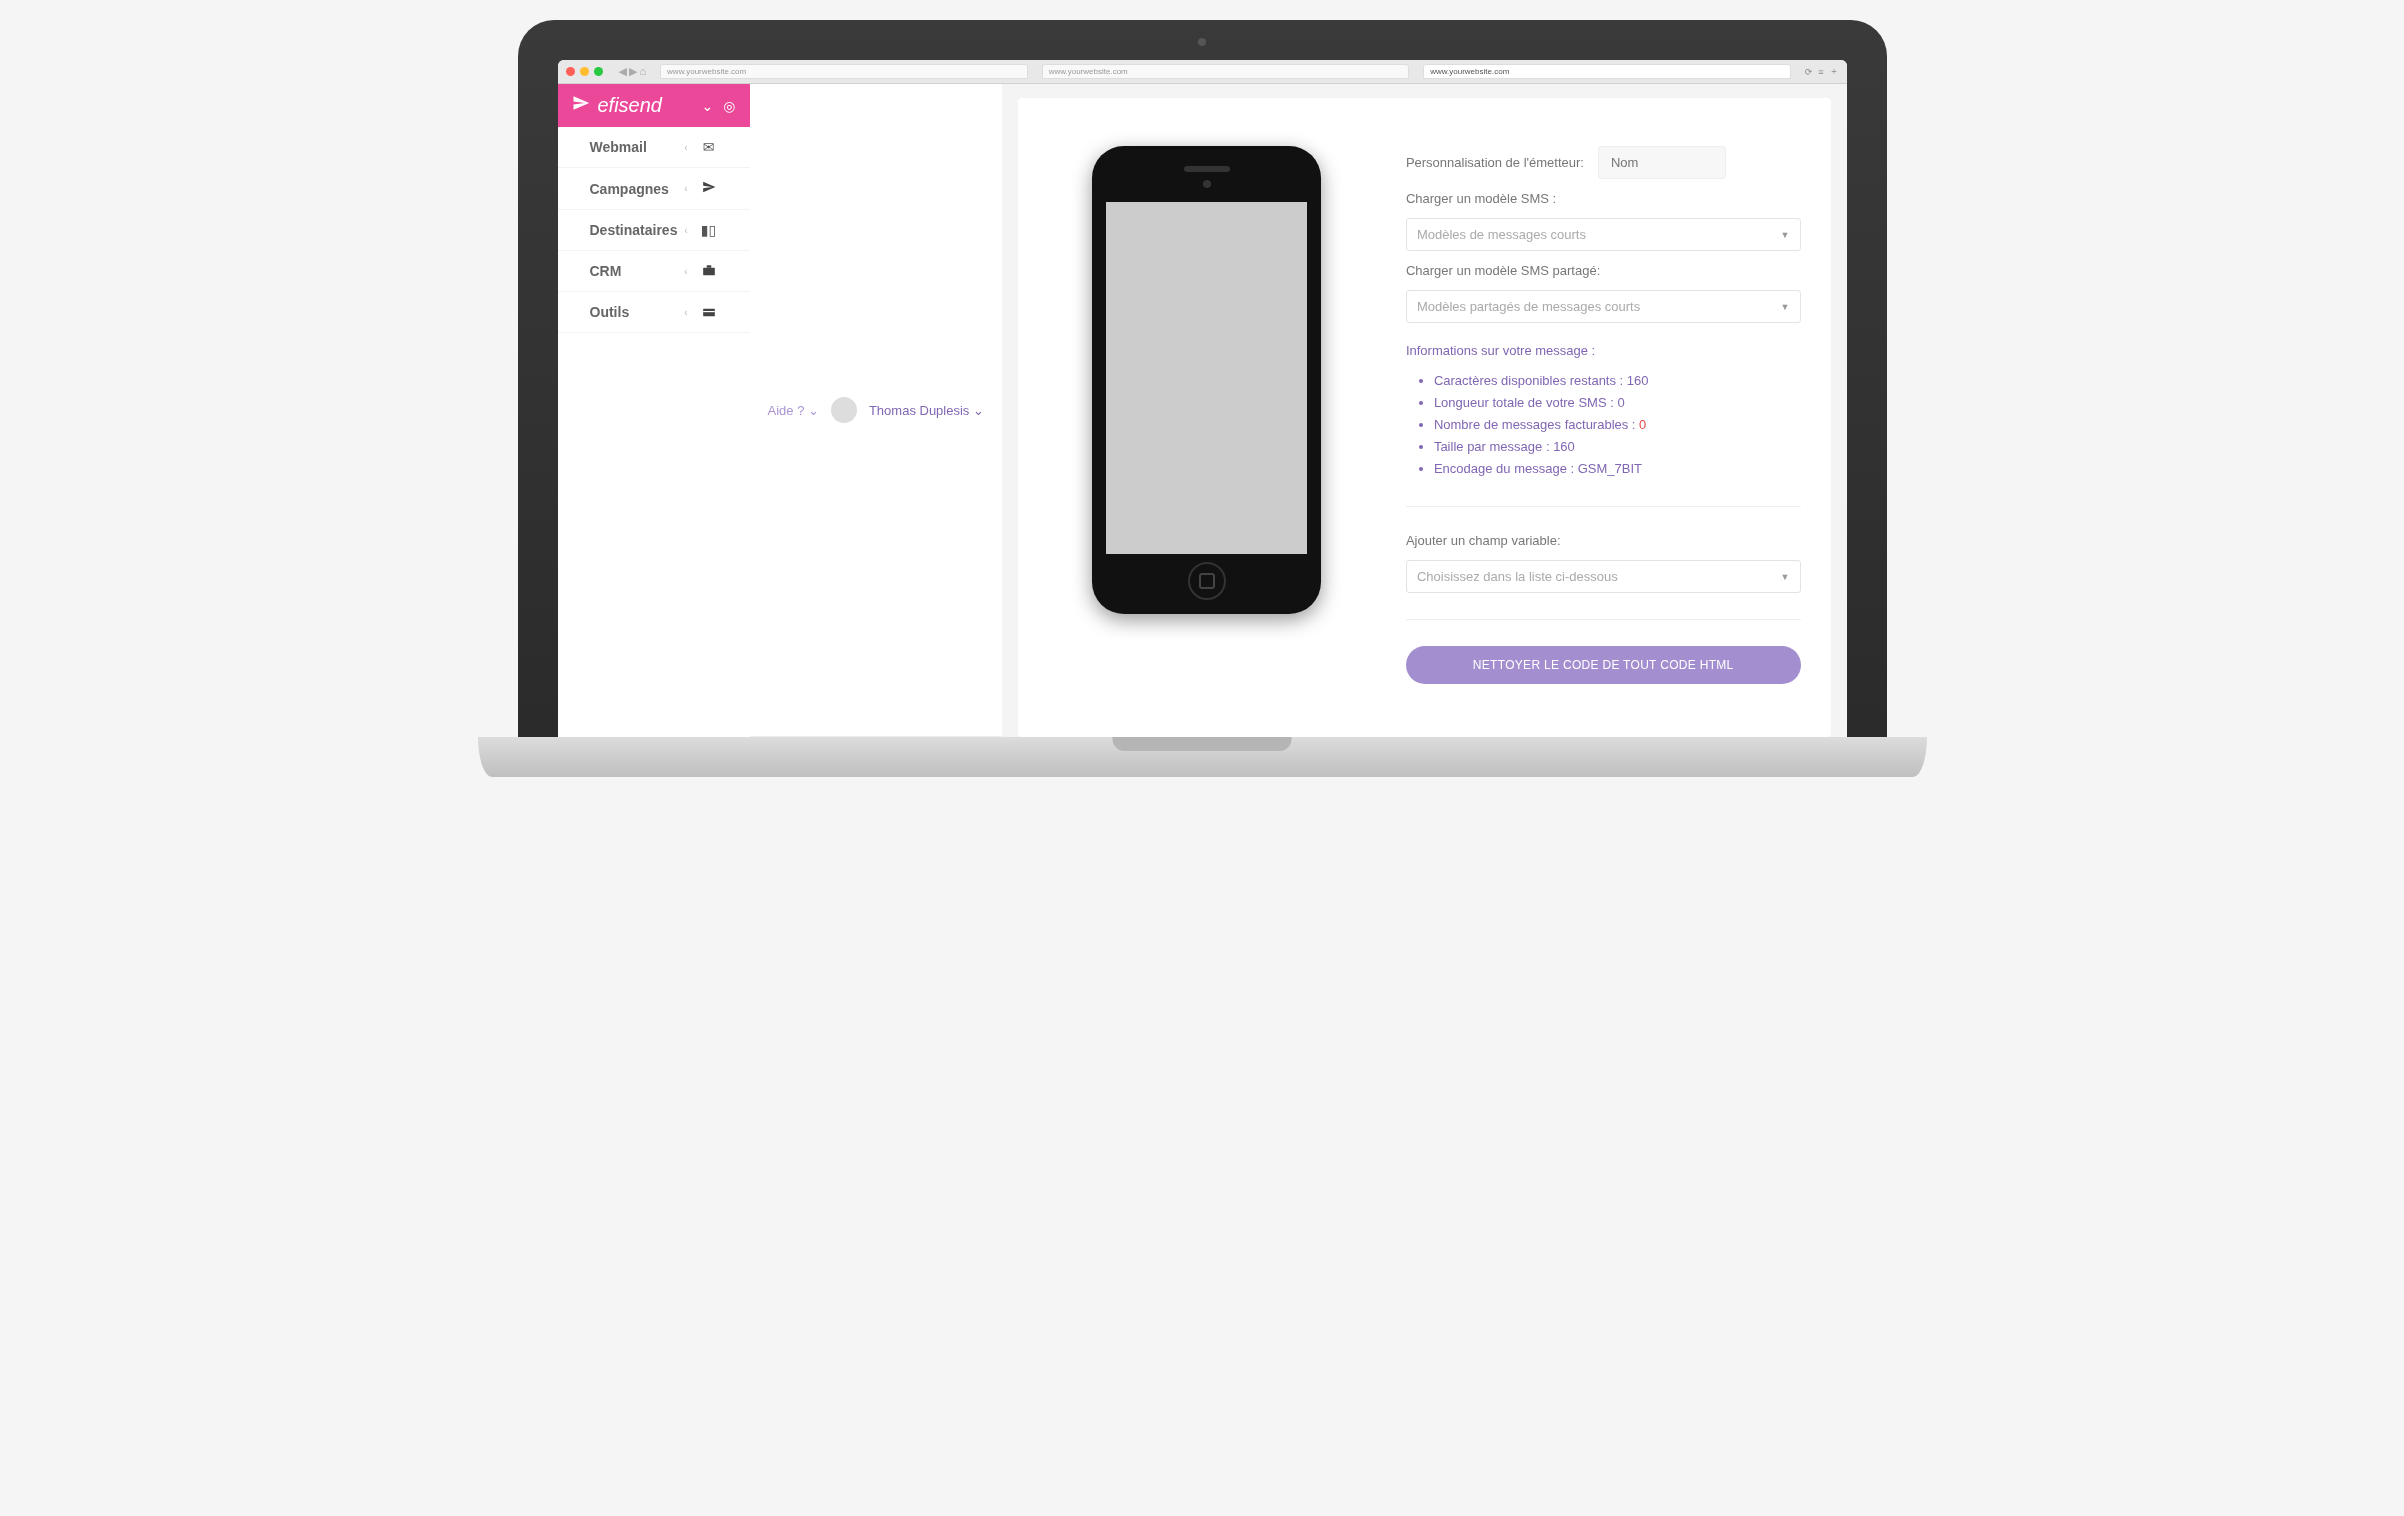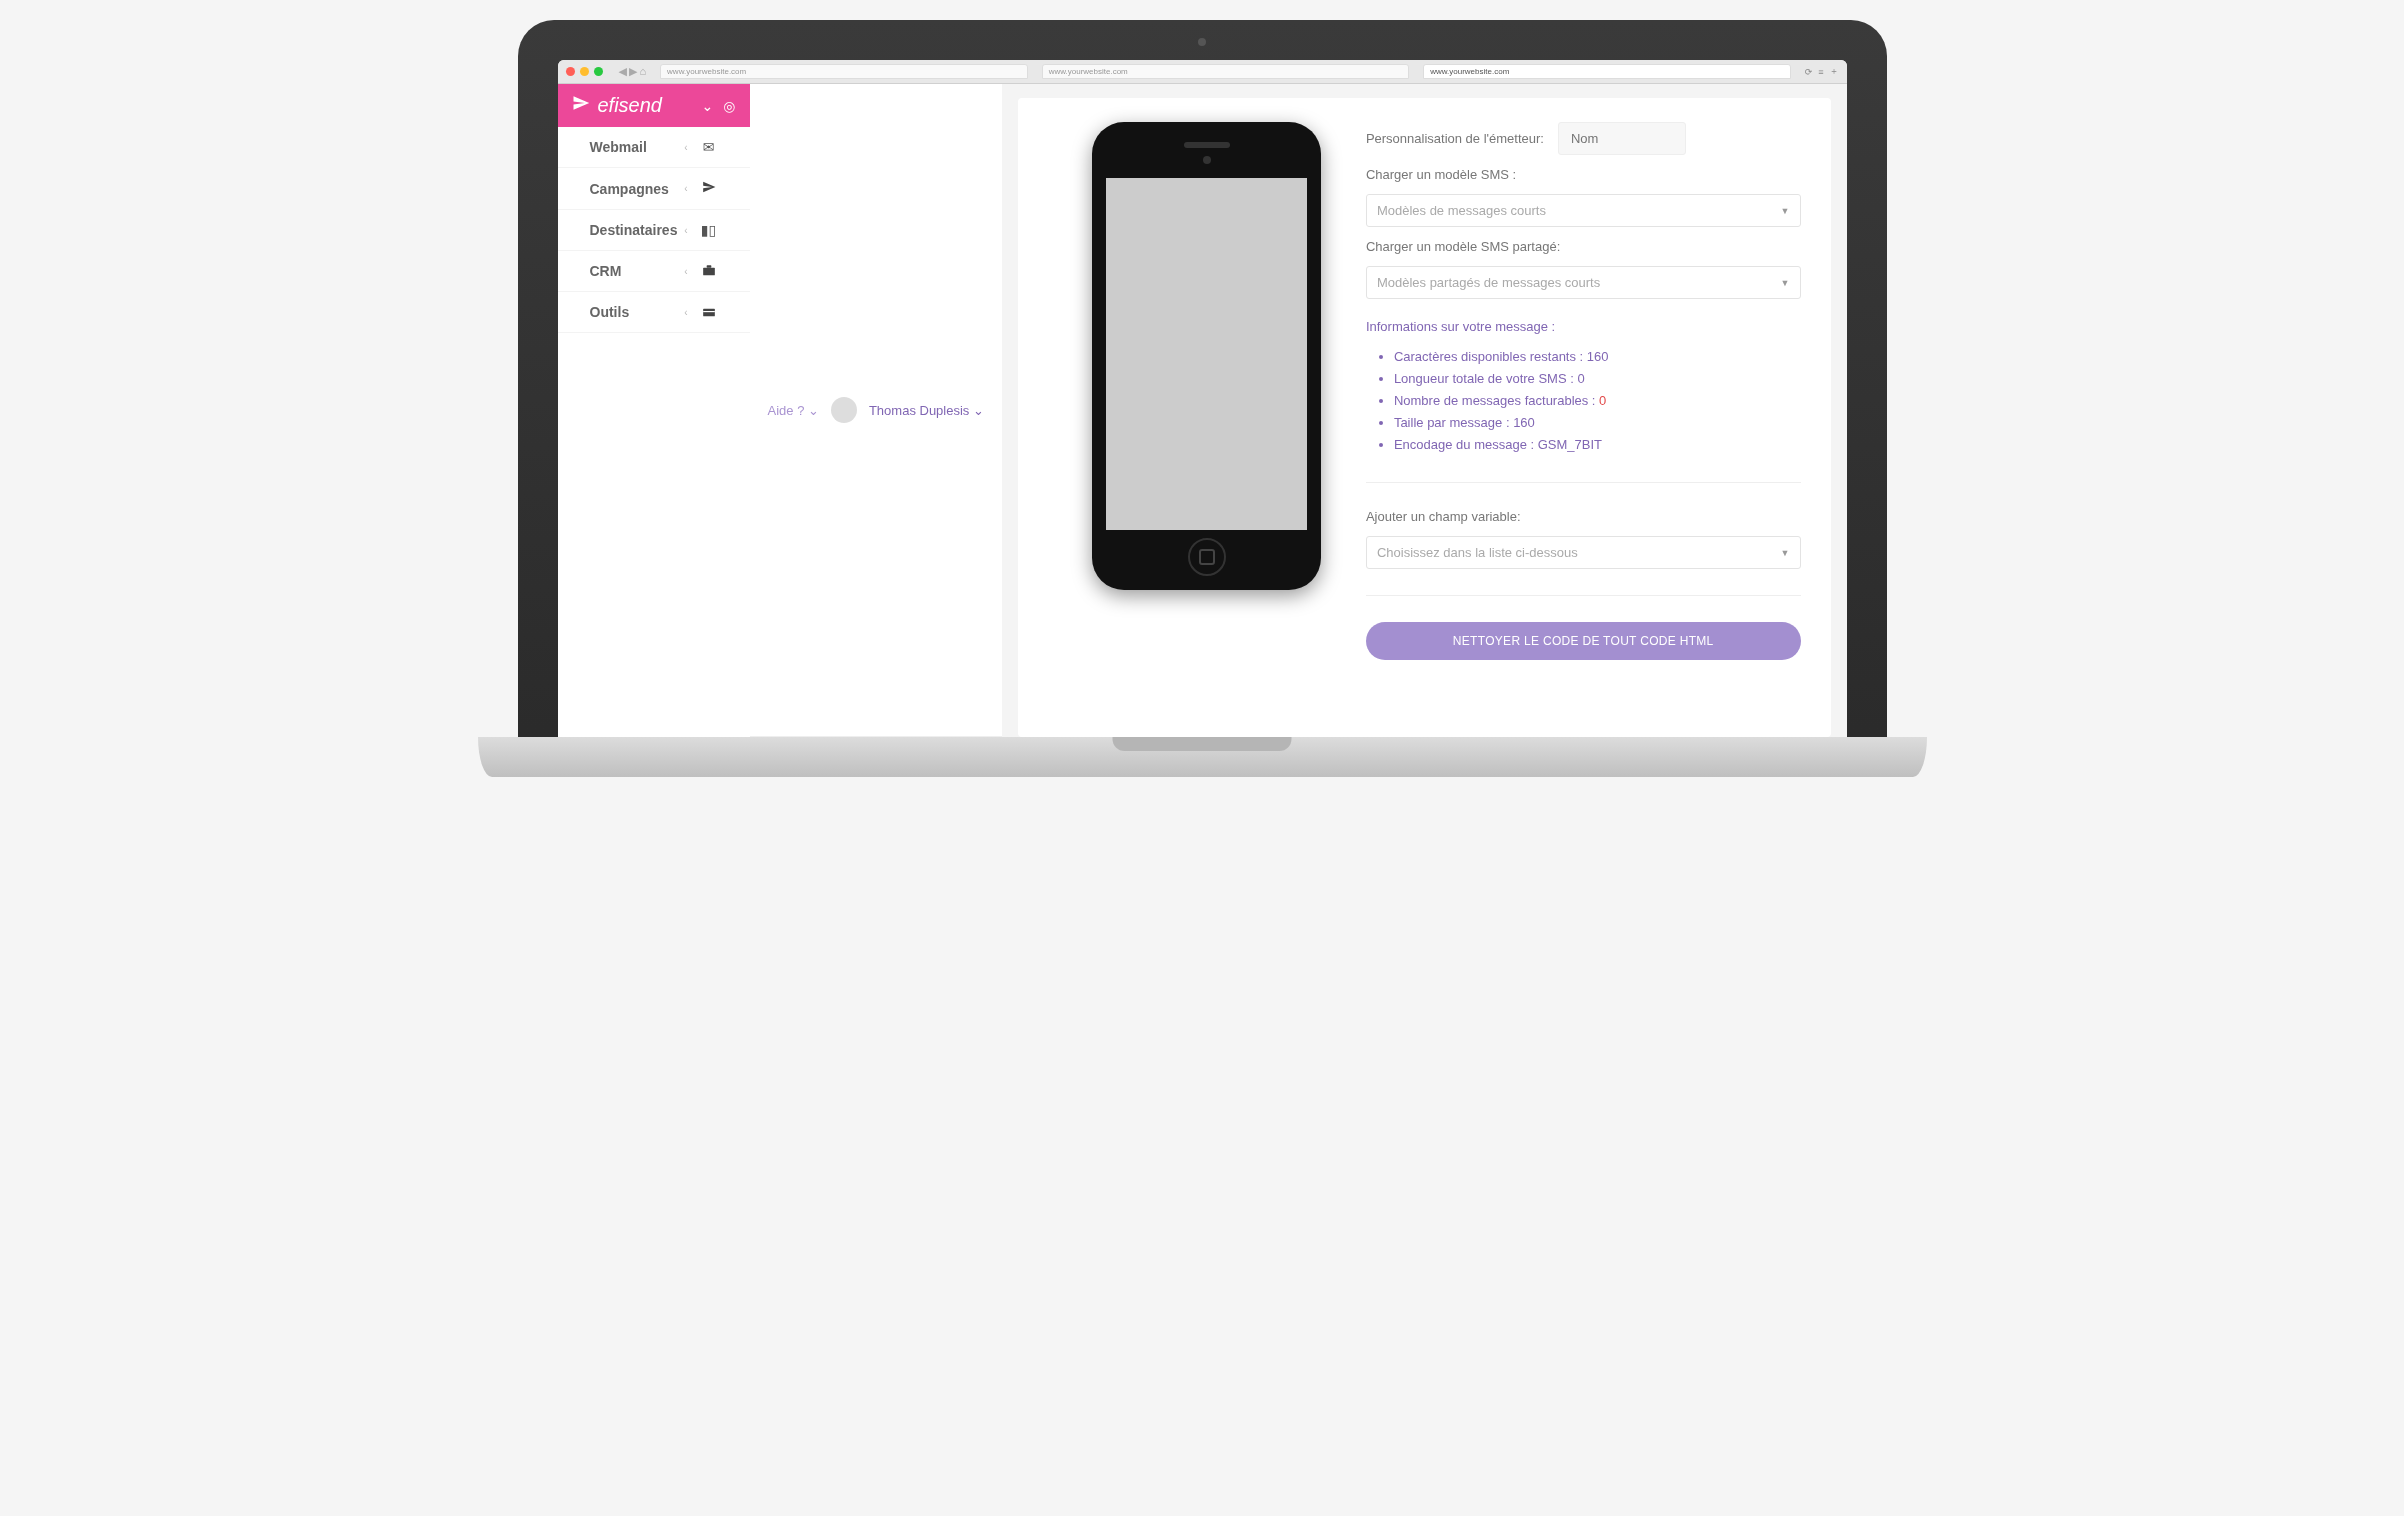--- a/index.html
+++ b/index.html
@@ -88,21 +88,21 @@
 .panel-header{
   background:#8066b3;color:#fff;padding:8px 14px;font-size:15px;
   display:flex;align-items:center;justify-content:space-between;
   border-radius:4px 4px 0 0;
 }
 .panel-header .toggle{
   width:20px;height:20px;background:#e5e5e5;border-radius:50%;
   display:flex;align-items:center;justify-content:center;
   color:#8066b3;font-size:11px;cursor:pointer;
 }
-.panel-body{display:flex;flex:1;padding:24px 30px;overflow:auto;}
+.panel-body{display:flex;flex:1;padding:24px 30px;gap:40px;overflow:auto;margin-top:24px;}
 
 .phone-col{flex:0 0 318px;display:flex;justify-content:center;align-items:flex-start;}
 .phone{
   width:229px;height:468px;background:#111;border-radius:32px;
   padding:56px 14px 60px 14px;position:relative;
   box-shadow:0 6px 20px rgba(0,0,0,.4);
 }
 .phone::before{
   content:"";position:absolute;top:20px;left:50%;transform:translateX(-50%);
   width:46px;height:6px;background:#333;border-radius:3px;

